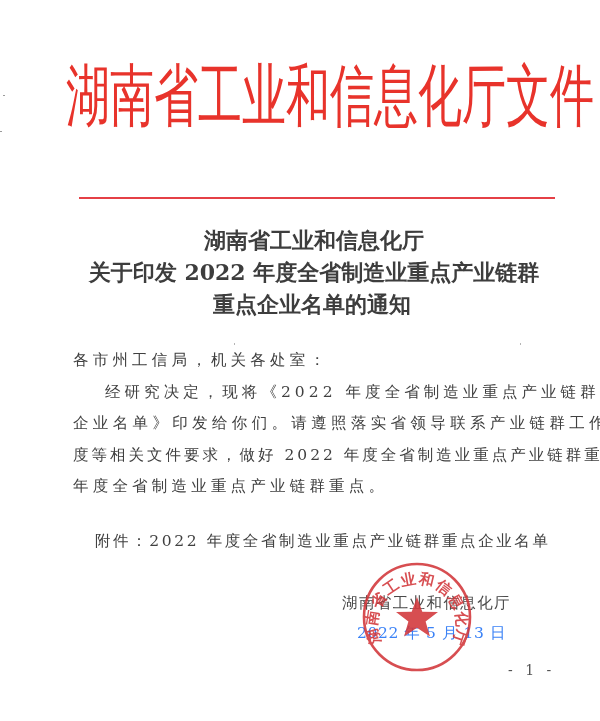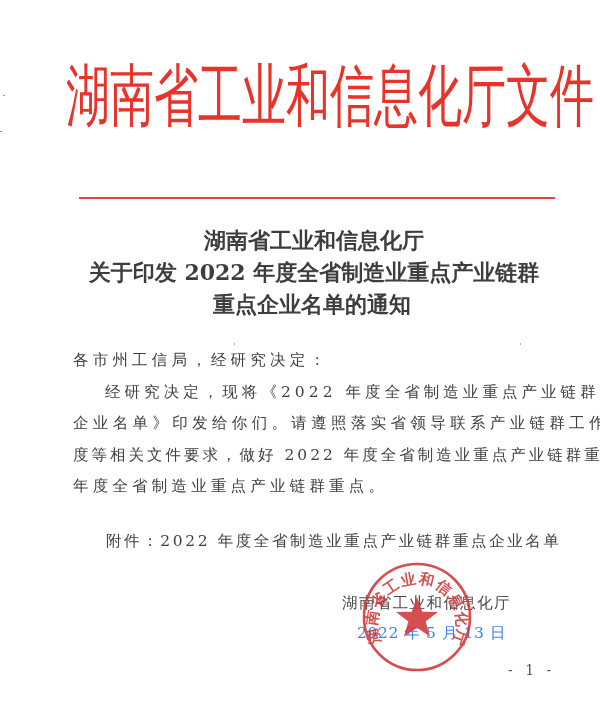--- a/index.html
+++ b/index.html
@@ -66,21 +66,21 @@
     font-size: 15.5px;
     line-height: 22px;
     color: #404040;
     letter-spacing: 4.2px;
   }
   .salutation { top: 349px; }
   .p1-l1 { top: 381px; left: 105px; letter-spacing: 4.05px; }
   .p1-l2 { top: 412px; letter-spacing: 4.35px; }
   .p1-l3 { top: 444px; letter-spacing: 3.0px; }
   .p1-l4 { top: 475px; }
-  .attachment { top: 530px; left: 106px; letter-spacing: 2.6px; }
+  .attachment { top: 530px; left: 95px; letter-spacing: 2.6px; }
 
   .signature {
     top: 592px;
     left: 342px;
     font-size: 15.5px;
     line-height: 22px;
     letter-spacing: 1.4px;
     color: #4a4a4a;
     z-index: 1;
   }
@@ -136,21 +136,21 @@
   <span>文</span>
   <span>件</span>
 </div>
 
 <div class="abs red-rule"></div>
 
 <div class="abs title-line title-1">湖南省工业和信息化厅</div>
 <div class="abs title-line title-2">关于印发 2022 年度全省制造业重点产业链群</div>
 <div class="abs title-line title-3">重点企业名单的通知</div>
 
-<div class="abs body-line salutation">各市州工信局，经研究决定：</div>
+<div class="abs body-line salutation">各市州工信局，机关各处室：</div>
 <div class="abs body-line p1-l1">经研究决定，现将《2022 年度全省制造业重点产业链群重点</div>
 <div class="abs body-line p1-l2">企业名单》印发给你们。请遵照落实省领导联系产业链群工作制</div>
 <div class="abs body-line p1-l3">度等相关文件要求，做好 2022 年度全省制造业重点产业链群重点</div>
 <div class="abs body-line p1-l4">年度全省制造业重点产业链群重点。</div>
 
 <div class="abs body-line attachment">附件：2022 年度全省制造业重点产业链群重点企业名单</div>
 
 <div class="abs signature">湖南省工业和信息化厅</div>
 <div class="abs date">2022 年 5 月 13 日</div>
 

